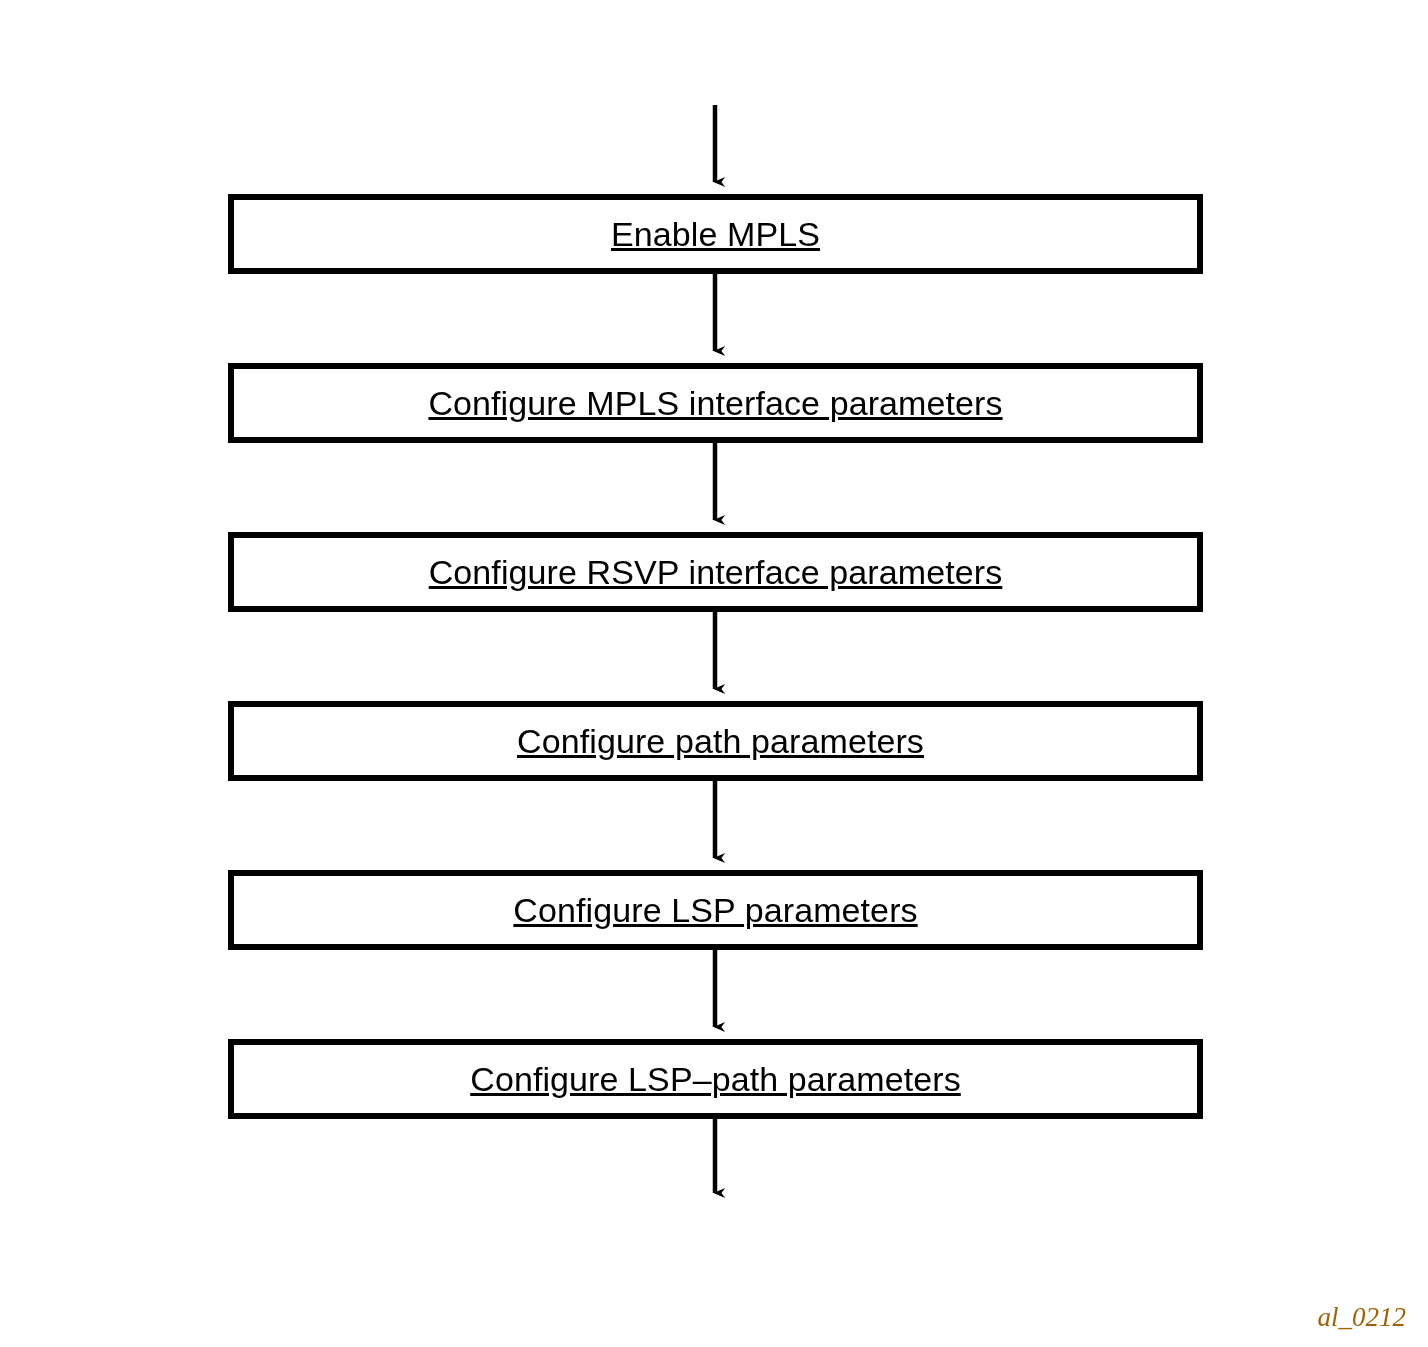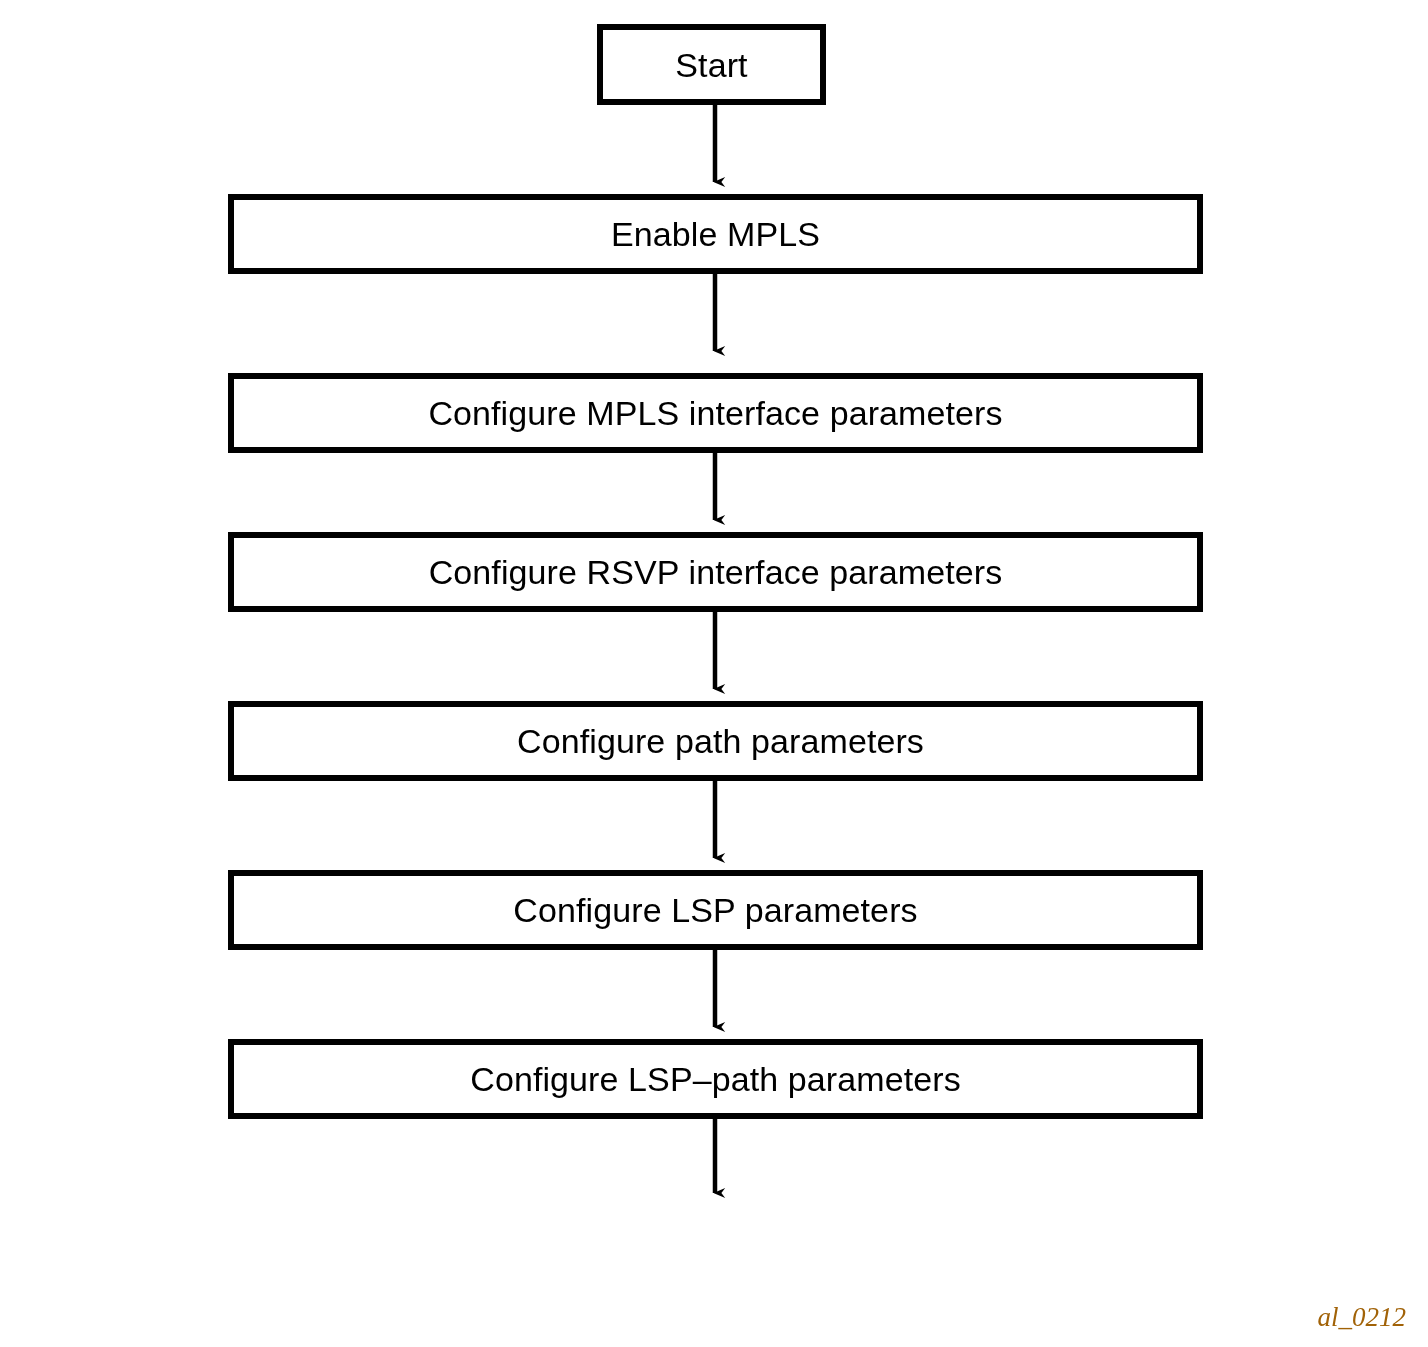--- a/index.html
+++ b/index.html
@@ -43,24 +43,25 @@
   .node.terminal {
     left: 597px;
     width: 229px;
     height: 81px;
   }
   
   .node.process {
     left: 228px;
     width: 975px;
     height: 80px;
+    text-decoration: underline;
   }
   .node.n-start  { top: 24px; }
   .node.n-enable { top: 194px; }
-  .node.n-mplsif { top: 373px; }
+  .node.n-mplsif { top: 363px; }
   .node.n-rsvpif { top: 532px; }
   .node.n-path   { top: 701px; padding-left: 10px; }
   .node.n-lsp    { top: 870px; }
   .node.n-lsppath{ top: 1039px; }
   .node.n-run    { top: 1205px; }
 
   .connector {
     position: absolute;
     left: 0;
     top: 0;
@@ -95,23 +96,20 @@
       <line x1="715" y1="105" x2="715" y2="182"></line>
       <line x1="715" y1="274" x2="715" y2="351"></line>
       <line x1="715" y1="443" x2="715" y2="520"></line>
       <line x1="715" y1="612" x2="715" y2="689"></line>
       <line x1="715" y1="781" x2="715" y2="858"></line>
       <line x1="715" y1="950" x2="715" y2="1027"></line>
       <line x1="715" y1="1119" x2="715" y2="1193"></line>
     </g>
   </svg>
 
-  <div class="node terminal n-start">
-    <span class="node-label">Start</span>
-  </div>
 
   <div class="node process n-enable">
     <span class="node-label">Enable MPLS</span>
   </div>
 
   <div class="node process n-mplsif">
     <span class="node-label">Configure MPLS interface parameters</span>
   </div>
 
   <div class="node process n-rsvpif">

